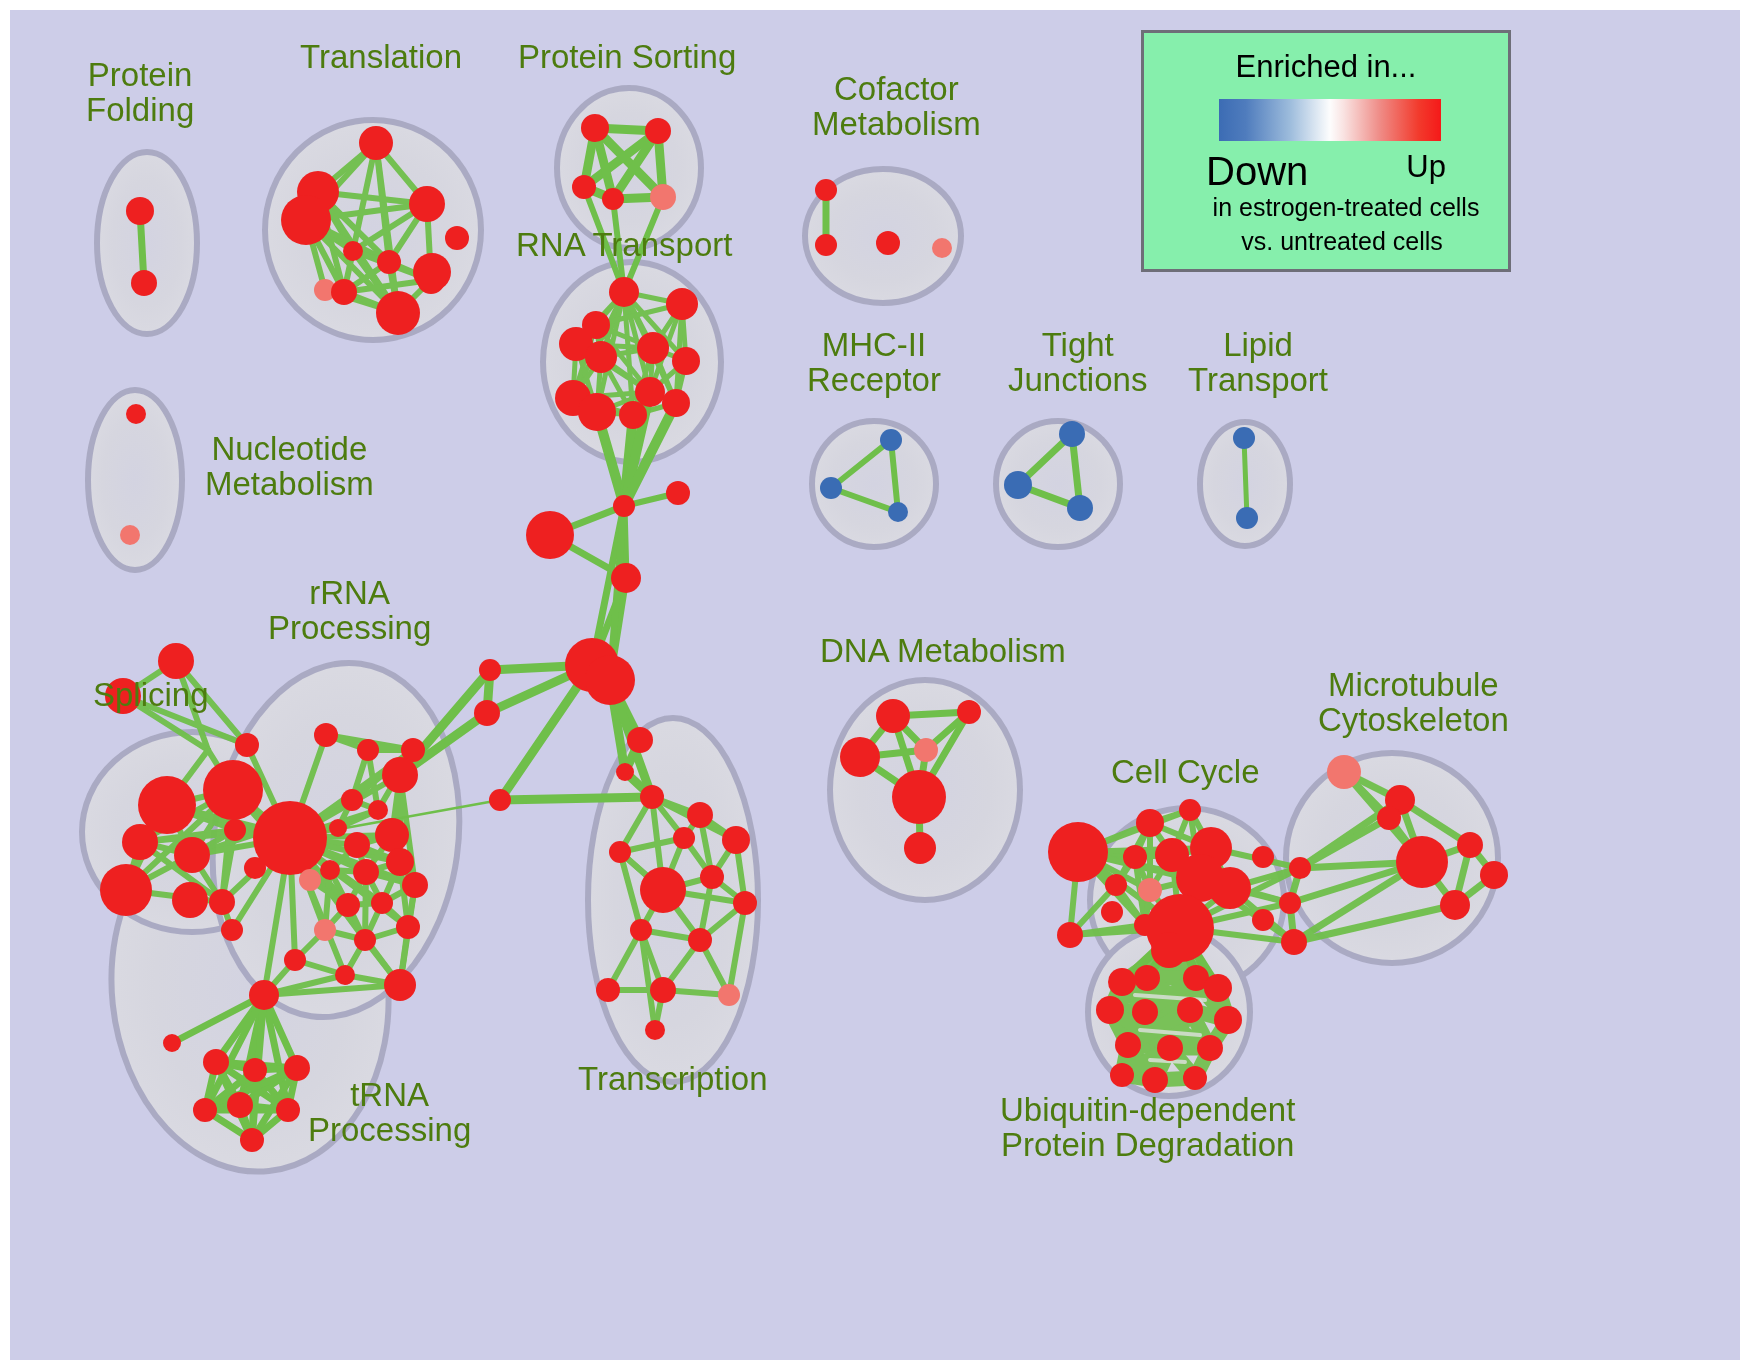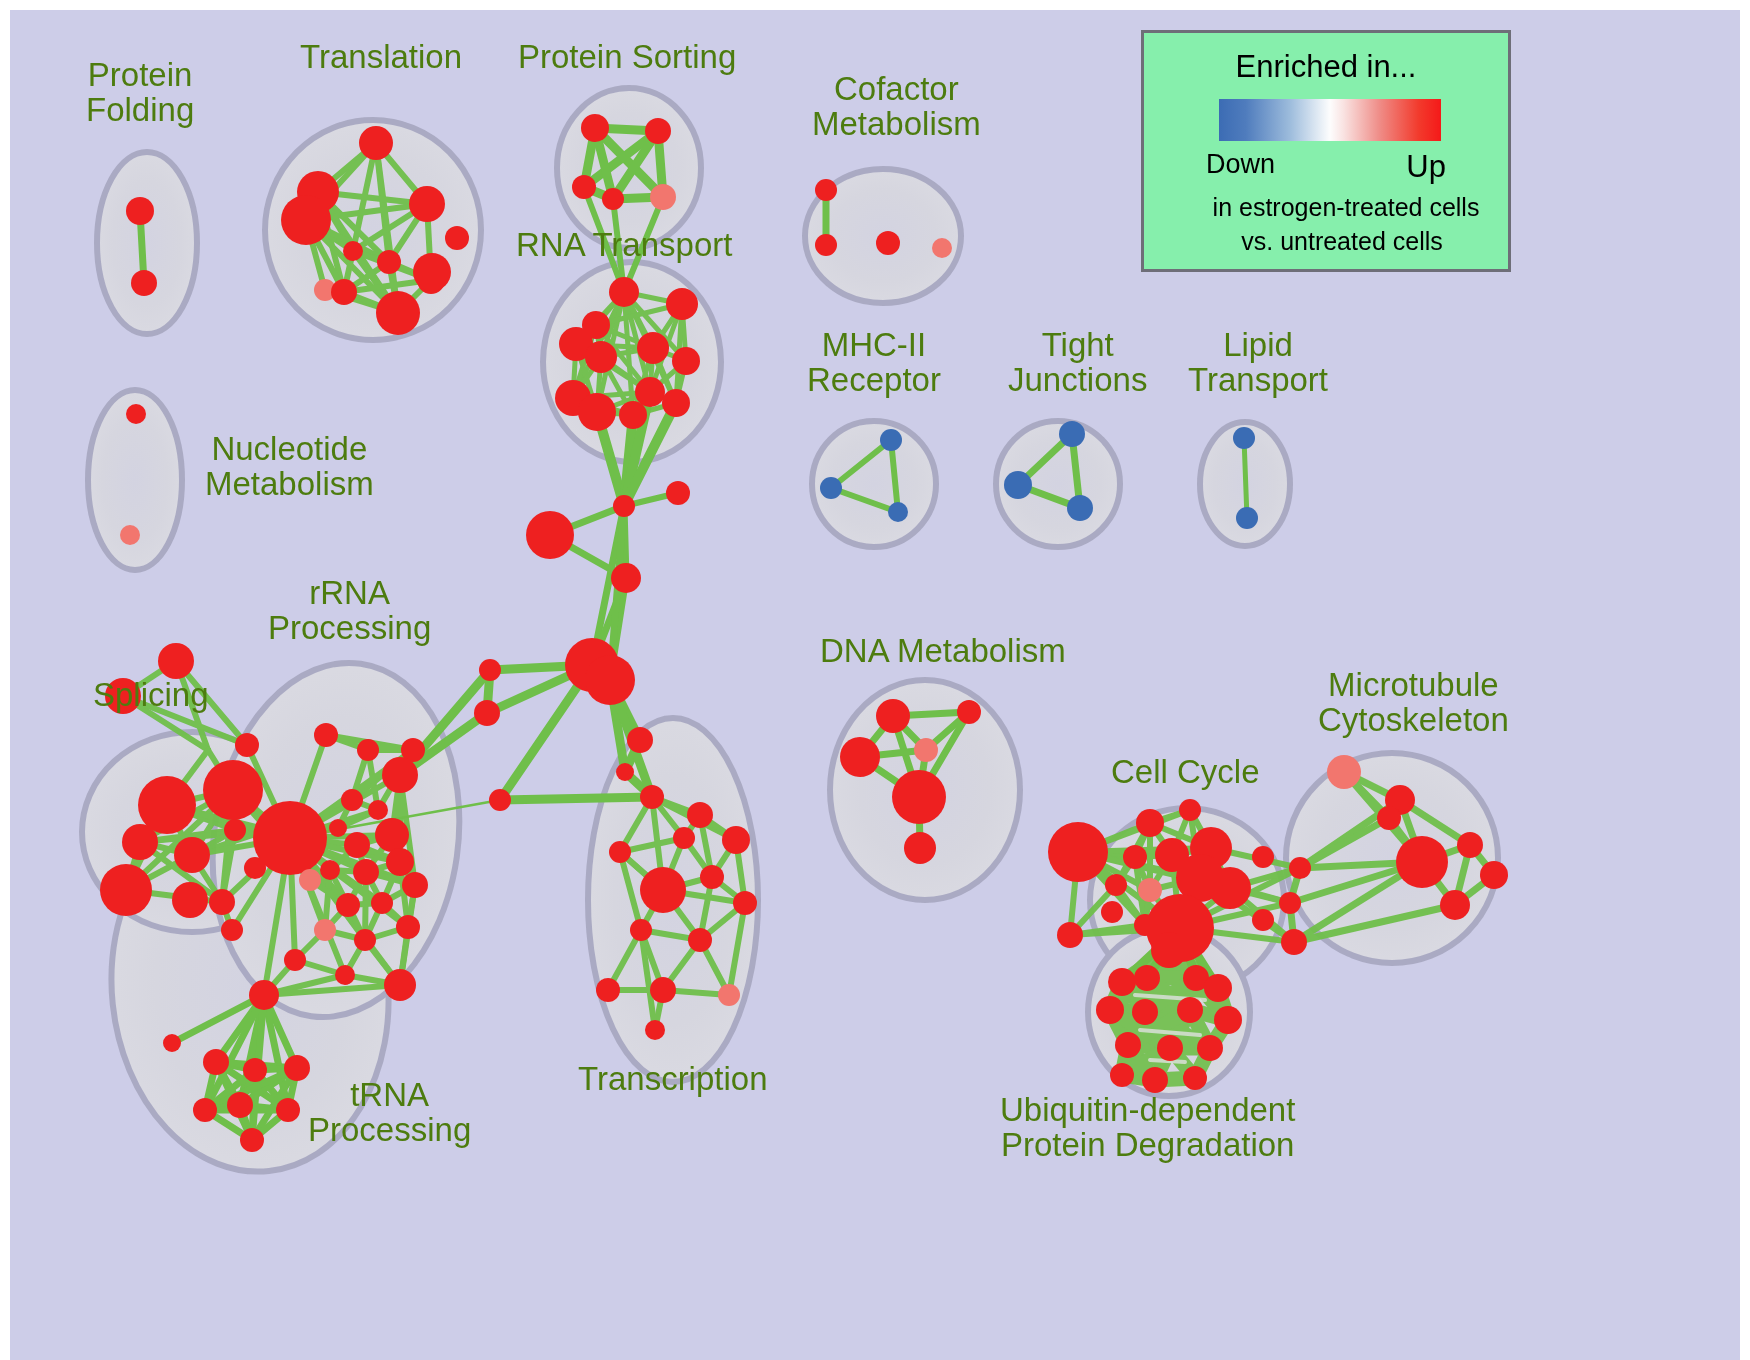--- a/index.html
+++ b/index.html
@@ -7,21 +7,21 @@
   #stage{position:relative;width:1750px;height:1360px;overflow:hidden;background:#ffffff;}
   #canvas-bg{position:absolute;left:10px;top:10px;width:1730px;height:1350px;background:#cdcde8;}
   svg#net{position:absolute;left:0;top:0;width:1750px;height:1360px;}
   .cluster-label{position:absolute;color:#4d7c0f;font-size:33px;line-height:1.06;
       font-family:"Liberation Sans","DejaVu Sans",sans-serif;white-space:pre;text-align:center;}
   #legend{position:absolute;left:1141px;top:30px;width:370px;height:242px;
       background:#86efac;border:3px solid #6e6e78;box-sizing:border-box;}
   #legend .lg-title{position:absolute;left:0;top:16px;width:100%;text-align:center;font-size:31px;color:#000;}
   #legend .lg-bar{position:absolute;left:75px;top:66px;width:222px;height:42px;
       background:linear-gradient(to right,#3c6cb4 0%,#4f7cbd 12%,#9dbcdc 32%,#e8eff6 46%,#fdfdfd 50%,#f9e3e2 56%,#ef8e89 72%,#f23a2c 90%,#f51919 100%);}
-  #legend .lg-down{position:absolute;left:62px;top:116px;font-size:27px;color:#000;}
+  #legend .lg-down{position:absolute;left:62px;top:116px;font-size:40px;color:#000;}
   #legend .lg-up{position:absolute;right:62px;top:116px;font-size:31px;color:#000;}
   #legend .lg-sub1{position:absolute;left:0;top:160px;width:100%;text-align:center;font-size:25px;color:#000;padding-left:20px;}
   #legend .lg-sub2{position:absolute;left:16px;top:194px;width:100%;text-align:center;font-size:25px;color:#000;}
 </style>
 </head>
 <body>
 
 <div id="stage">
   <div id="canvas-bg"></div>
 

